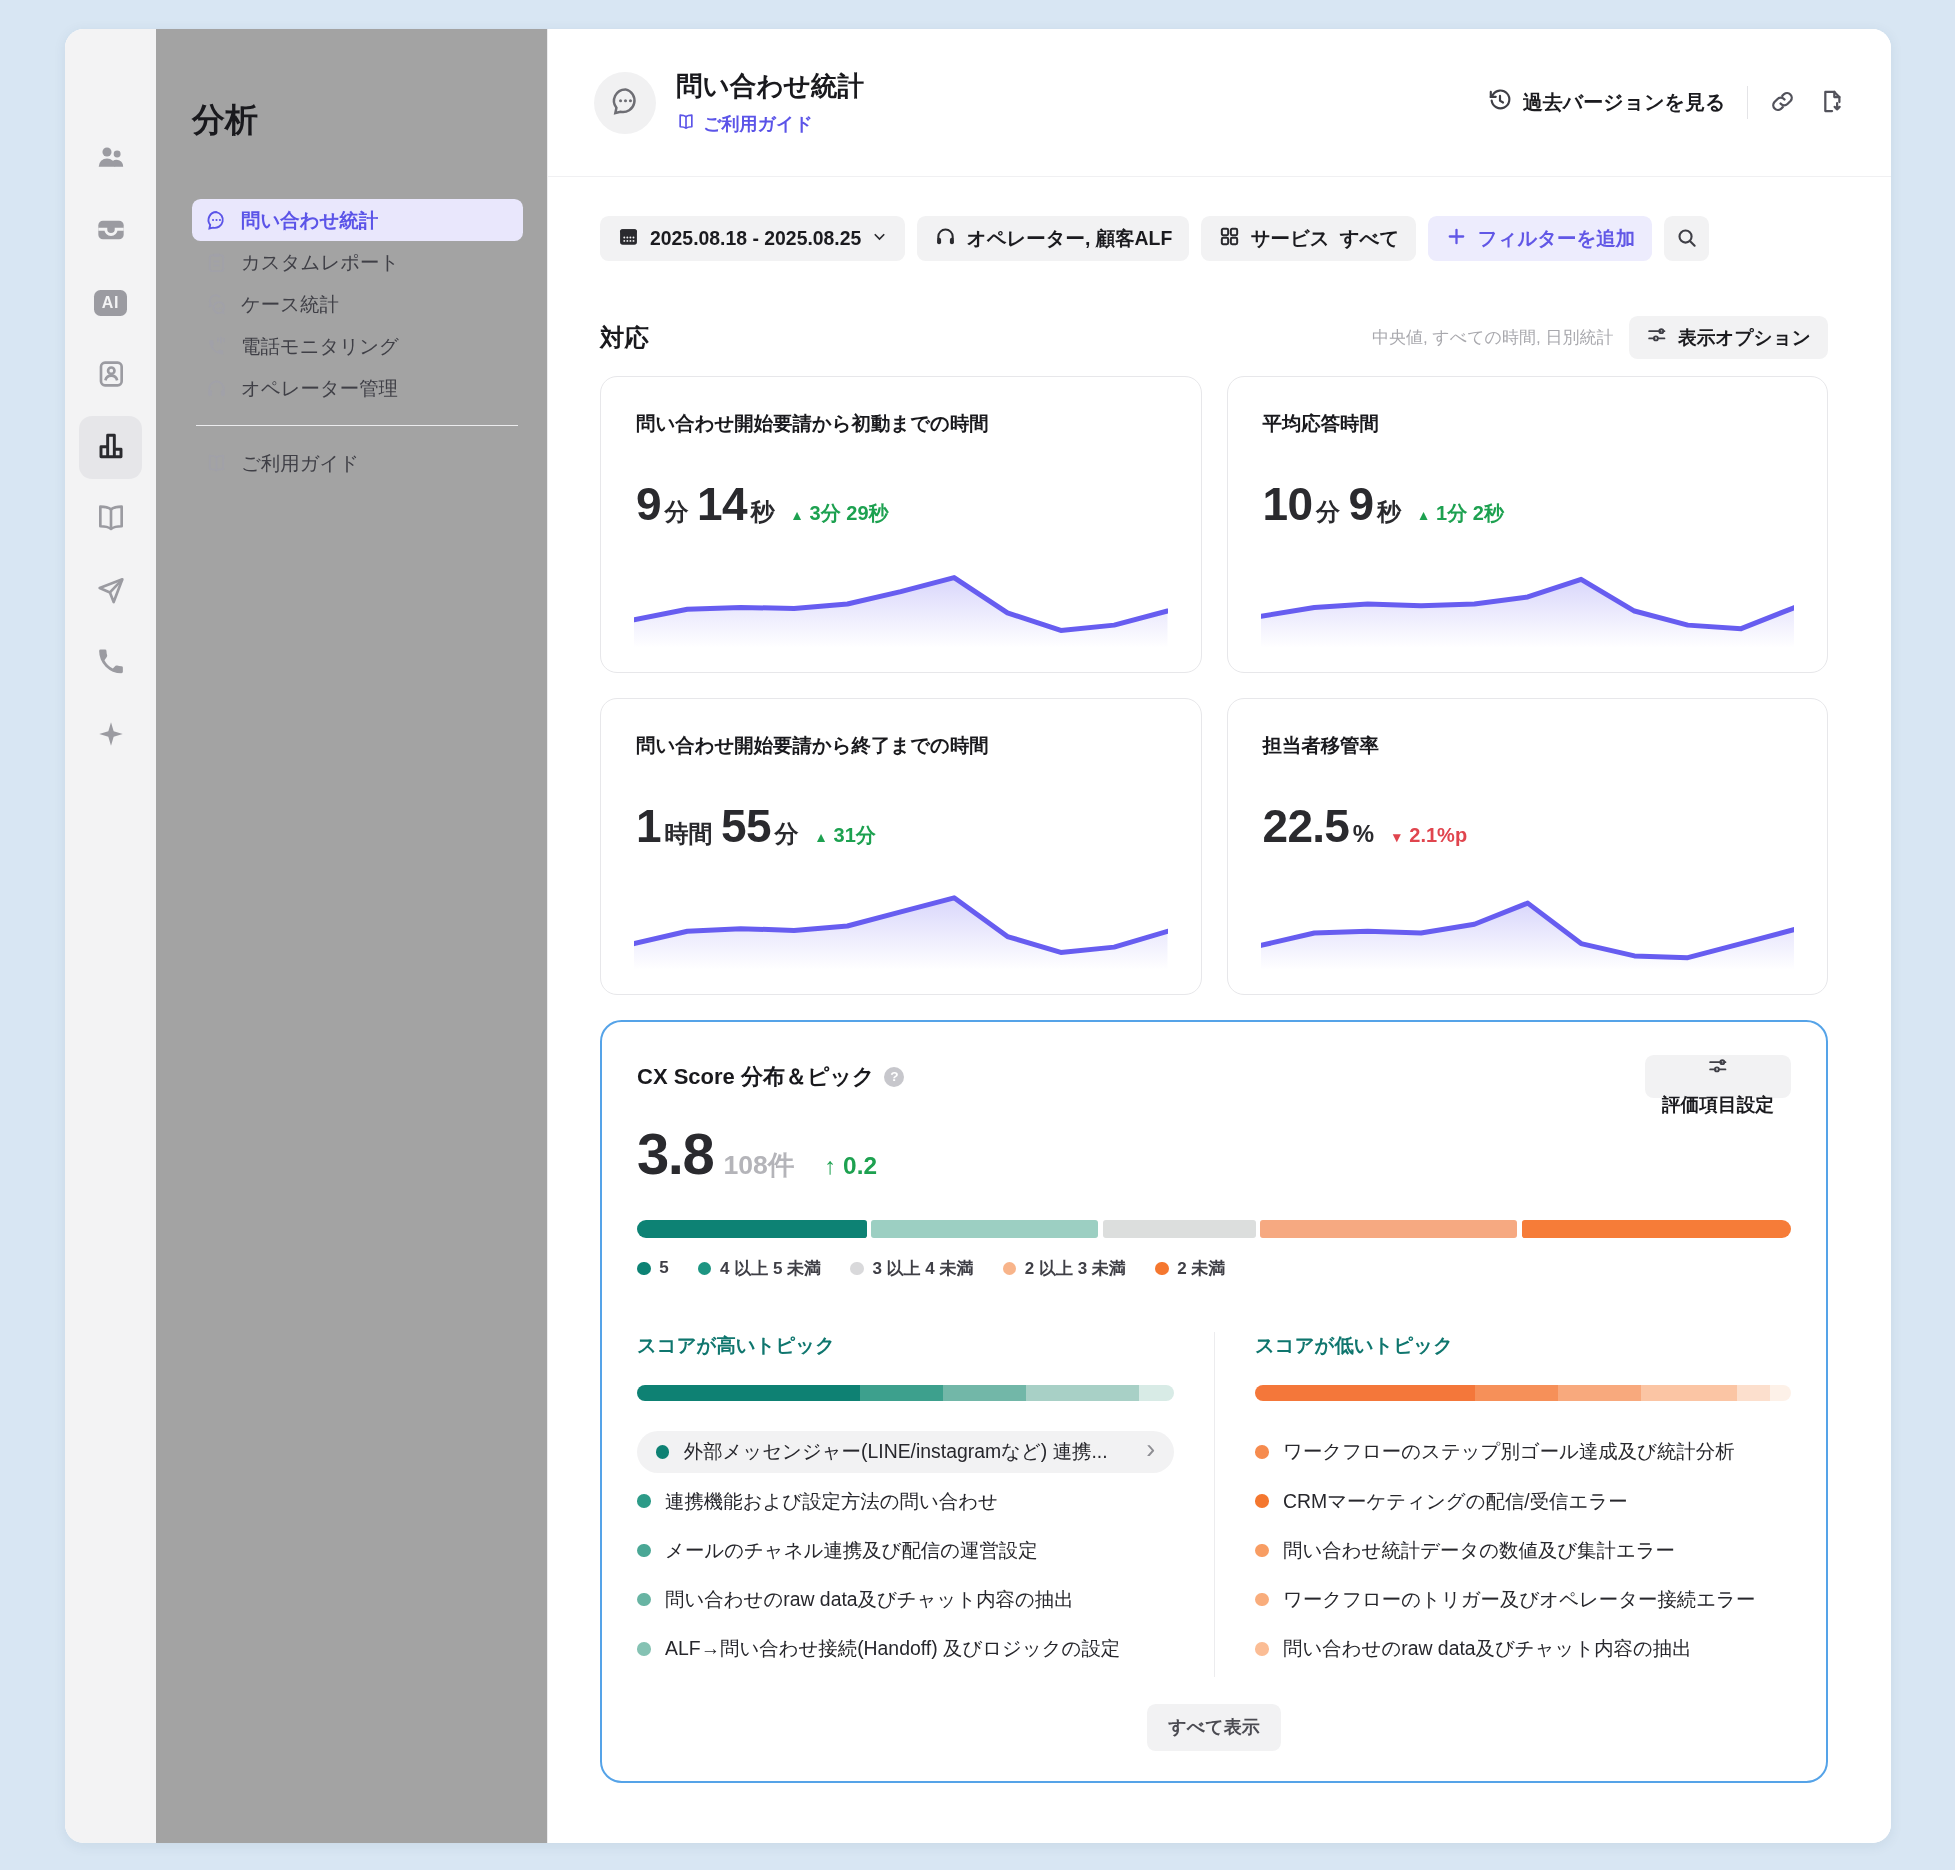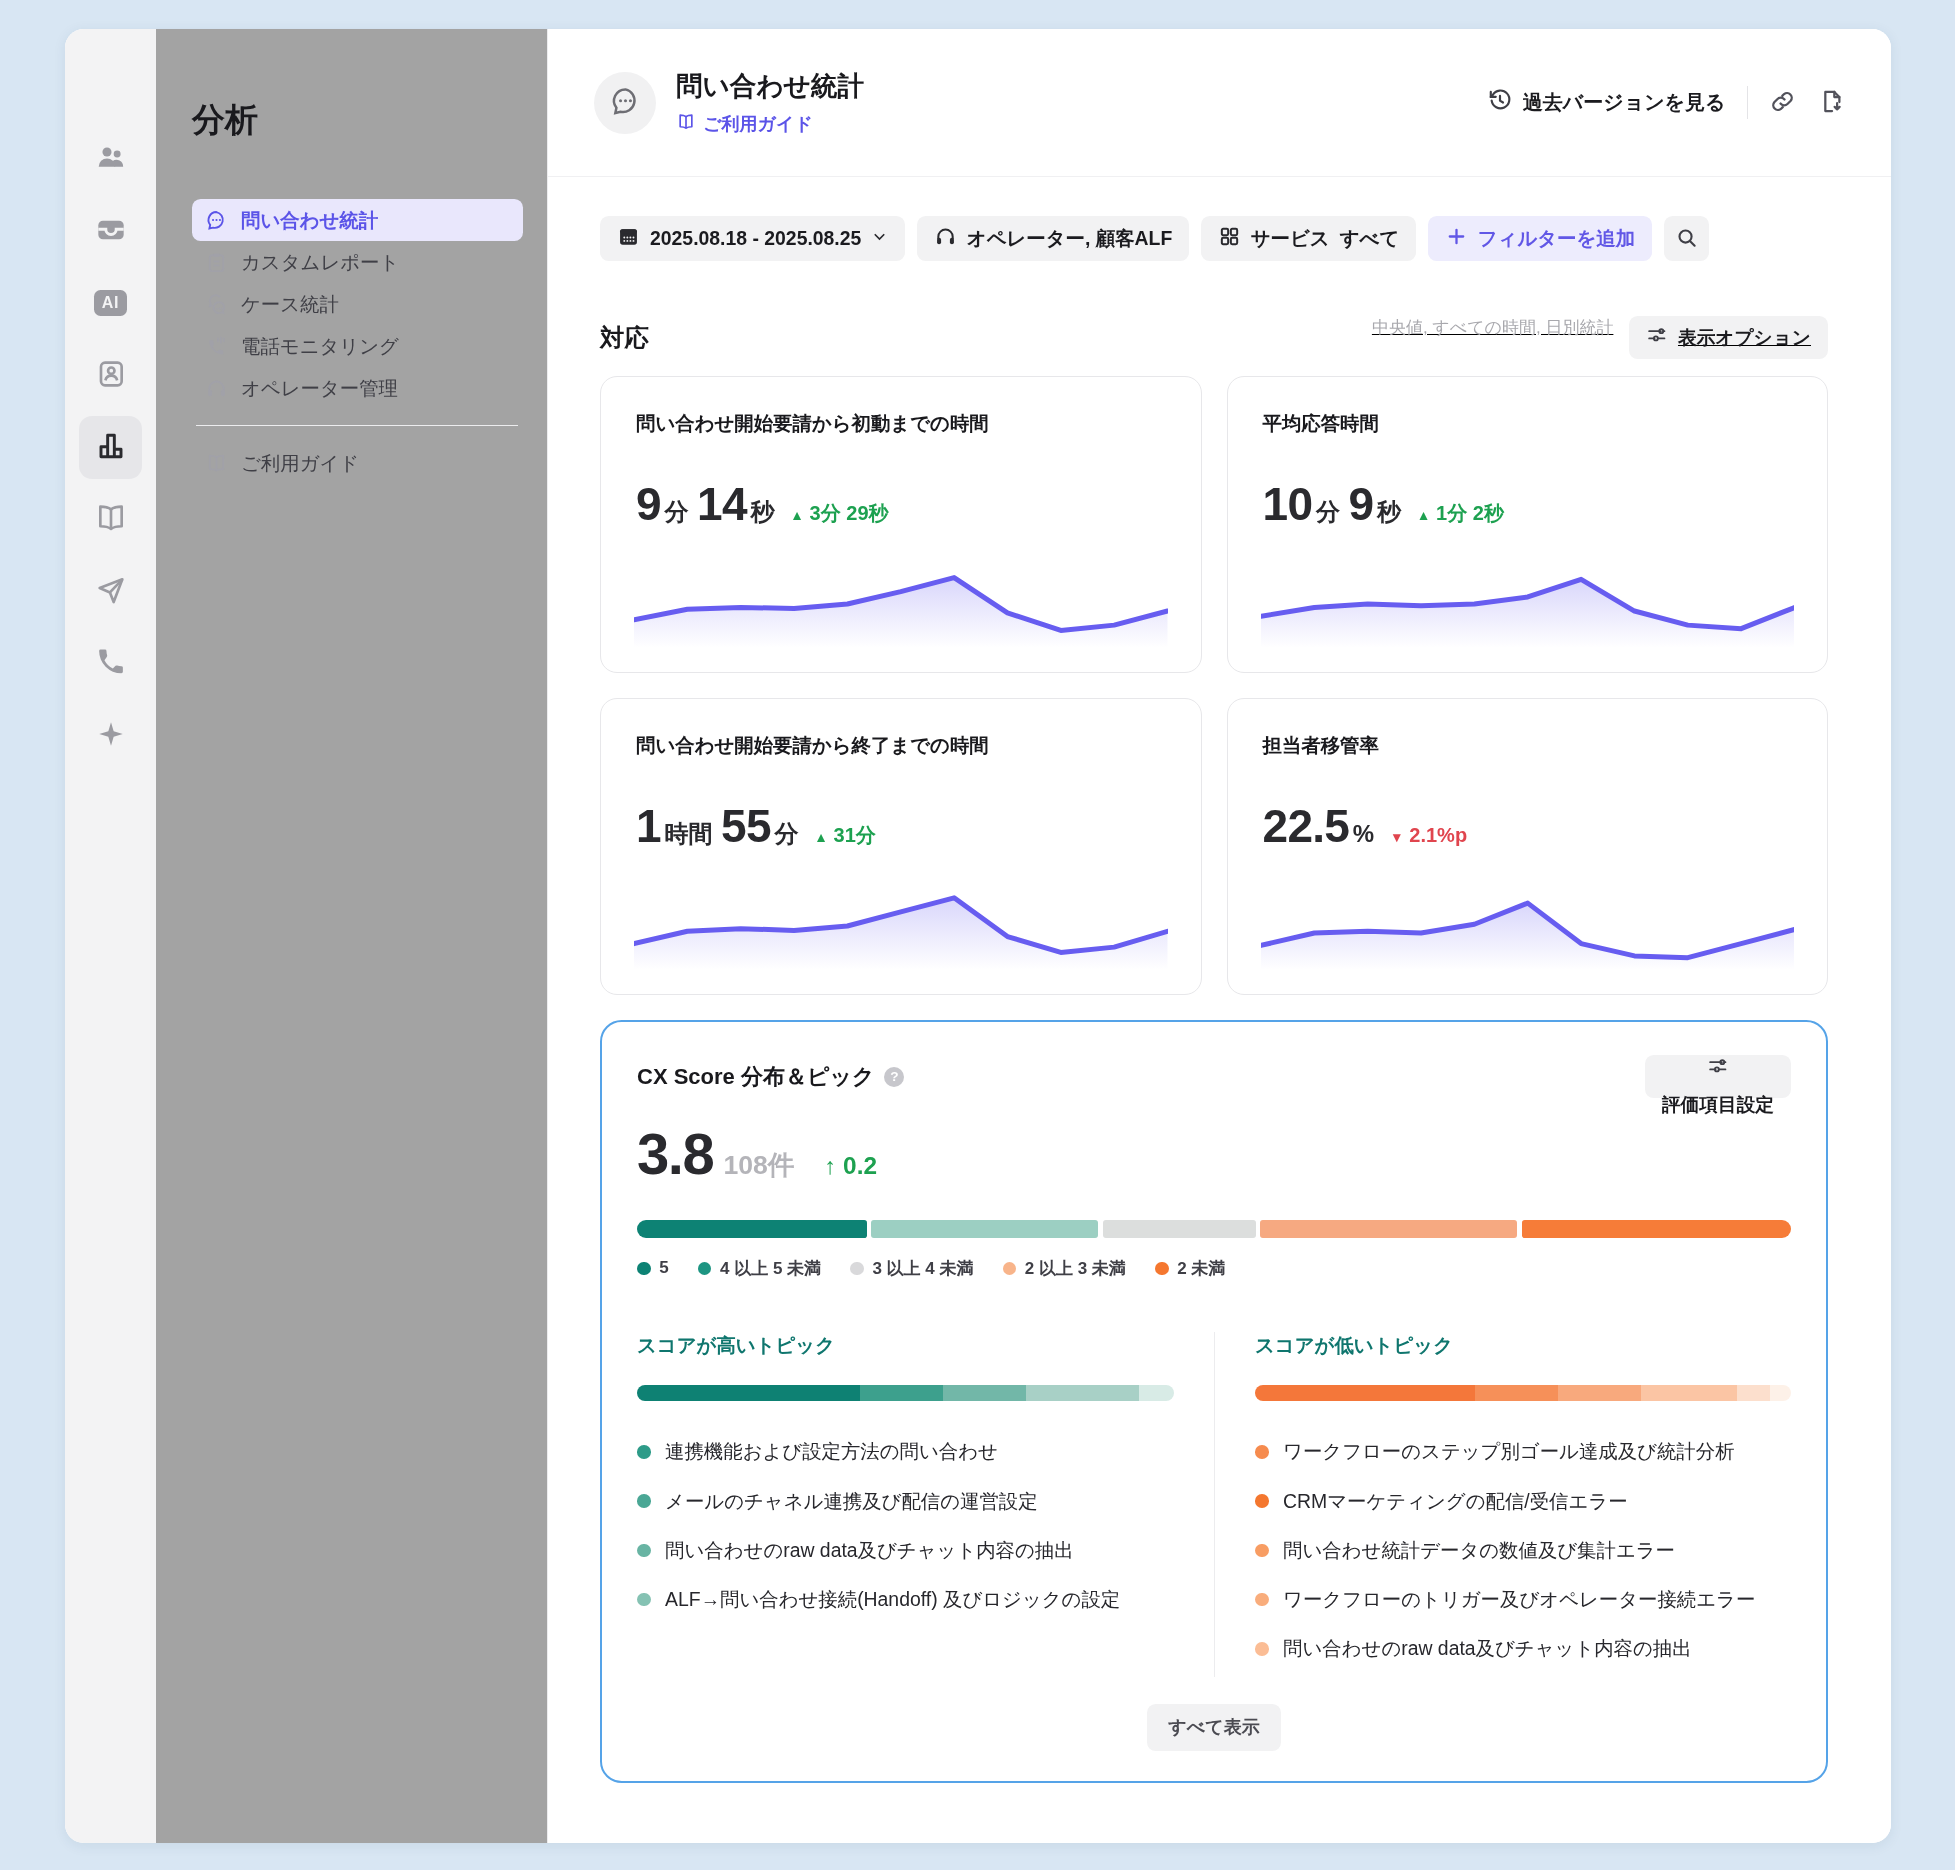--- a/index.html
+++ b/index.html
@@ -54,21 +54,21 @@
   .chip .chev svg { width:17px; height:17px; }
   .chip-muted { color:#1b1b1f; }
   .chip.add-filter { background:#edecfd; color:#6157e6; }
   .chip.add-filter svg { color:#6157e6; }
   .search-btn { width:45px; height:45px; border-radius:8.6px; background:#f2f2f3; display:flex; align-items:center; justify-content:center; color:#3f3f46; cursor:pointer; }
   .search-btn svg { width:23px; height:23px; }
 
   
   .section-row { margin-top:55px; display:flex; align-items:center; }
   .section-title { font-size:24.4px; font-weight:bold; color:#19191d; }
-  .section-right { margin-left:auto; display:flex; align-items:flex-start; gap:16px;text-decoration:underline; }
+  .section-right { margin-left:auto; display:flex; align-items:center; gap:16px; }
   .section-meta { font-size:17px; color:#a8a8ad; }
   .gray-btn { height:43px; border-radius:8.6px; background:#f2f2f3; display:flex; align-items:center; gap:10px;
               padding:0 17px; font-size:18.7px; font-weight:bold; color:#1b1b1f; cursor:pointer; }
   .gray-btn svg { width:21.6px; height:21.6px; color:#3f3f46; }
 
   
   .cards-grid { margin-top:17px; display:grid; grid-template-columns:1fr 1fr; gap:25px; }
   .card { height:297px; background:#fff; border:0.7px solid #e7e7ea; border-radius:17px; padding:33px 35px; position:relative; overflow:hidden; }
   .card-title { font-size:19.4px; font-weight:bold; color:#19191d; }
   .card-value-row { margin-top:40px; display:flex; align-items:baseline; }
@@ -531,20 +531,25 @@
             <div class="cx-col-left">
               <div class="col-header">スコアが高いトピック</div>
               <div class="mini-bar">
                   <div style="flex-grow: 41.5; flex-basis: 0px; background: rgb(14, 129, 115);"></div>
                   <div style="flex-grow: 15.5; flex-basis: 0px; background: rgb(61, 160, 141);"></div>
                   <div style="flex-grow: 15.5; flex-basis: 0px; background: rgb(114, 183, 168);"></div>
                   <div style="flex-grow: 21; flex-basis: 0px; background: rgb(168, 208, 198);"></div>
                   <div style="flex-grow: 6.5; flex-basis: 0px; background: rgb(216, 235, 230);"></div>
                 </div>
               <div class="topic-list">
+                  <div class="topic-row hl">
+                    <span class="topic-dot" style="background:#0e8173"></span>
+                    <span class="topic-text">外部メッセンジャー(LINE/instagramなど) 連携...</span>
+                    <span class="topic-chevron">›</span>
+                  </div>
                   <div class="topic-row">
                     <span class="topic-dot" style="background:#2d9b88"></span>
                     <span class="topic-text">連携機能および設定方法の問い合わせ</span>
                   </div>
                   <div class="topic-row">
                     <span class="topic-dot" style="background:#4aa795"></span>
                     <span class="topic-text">メールのチャネル連携及び配信の運営設定</span>
                   </div>
                   <div class="topic-row">
                     <span class="topic-dot" style="background:#68b4a3"></span>

